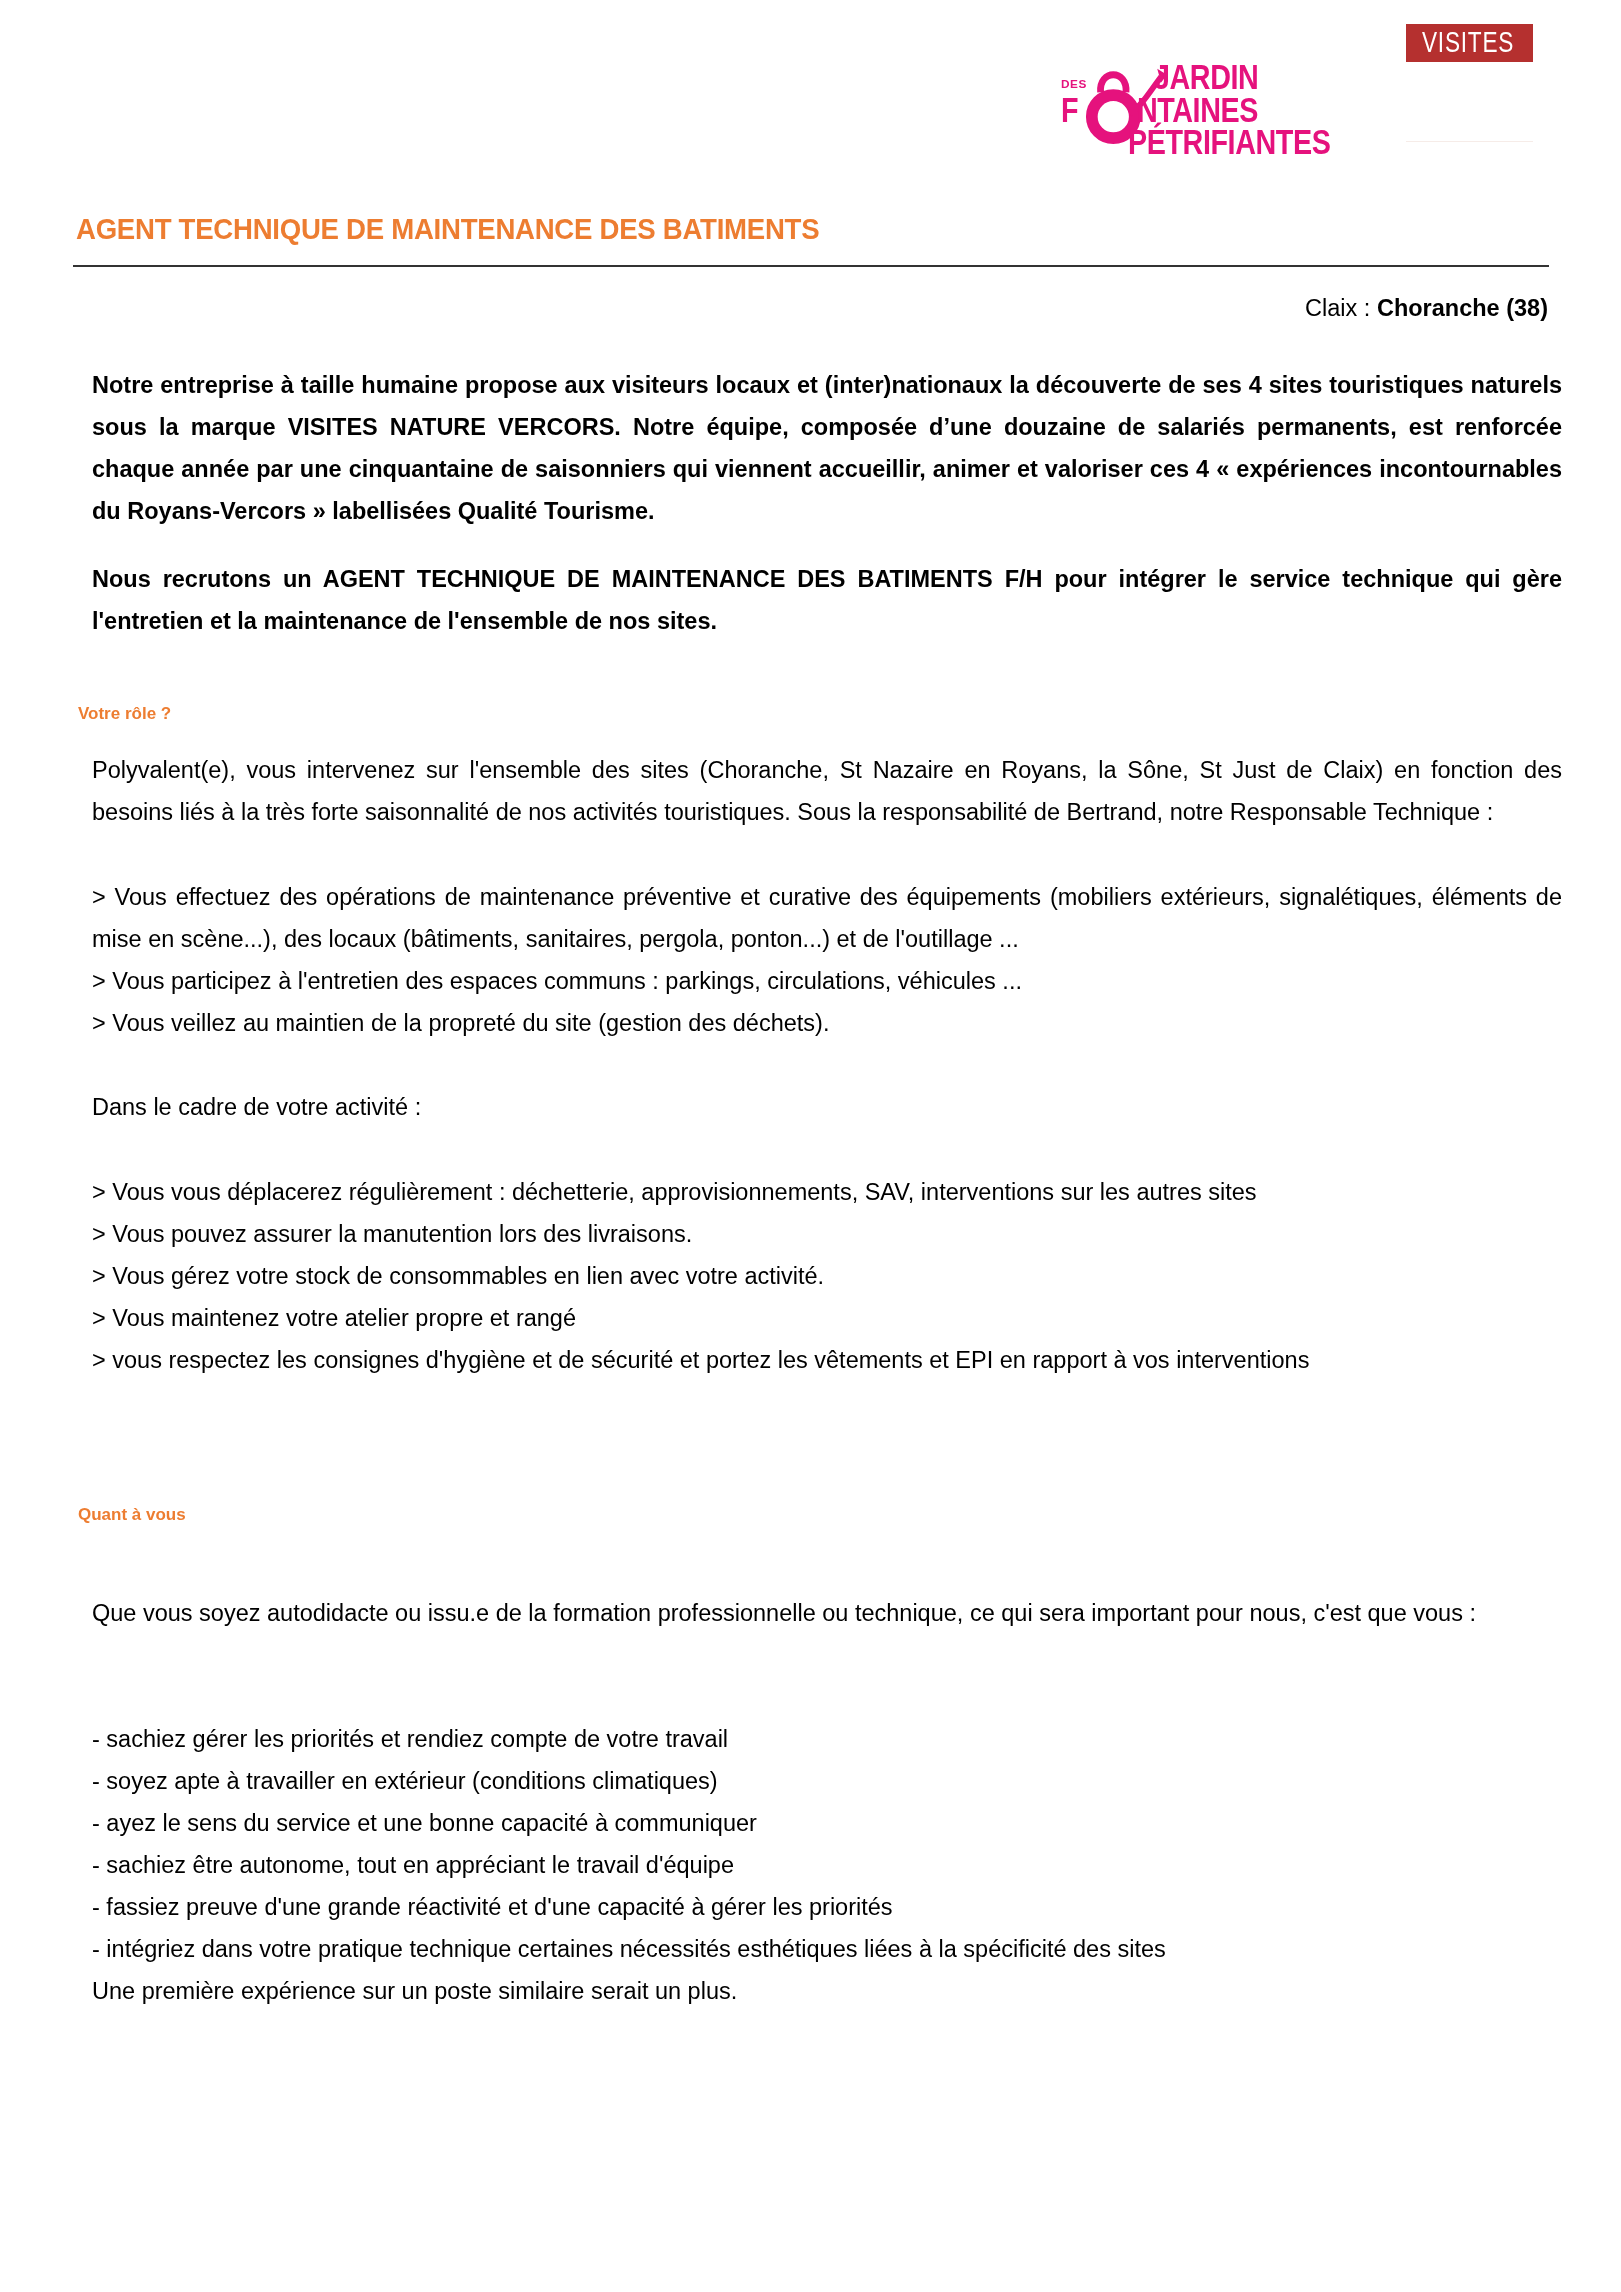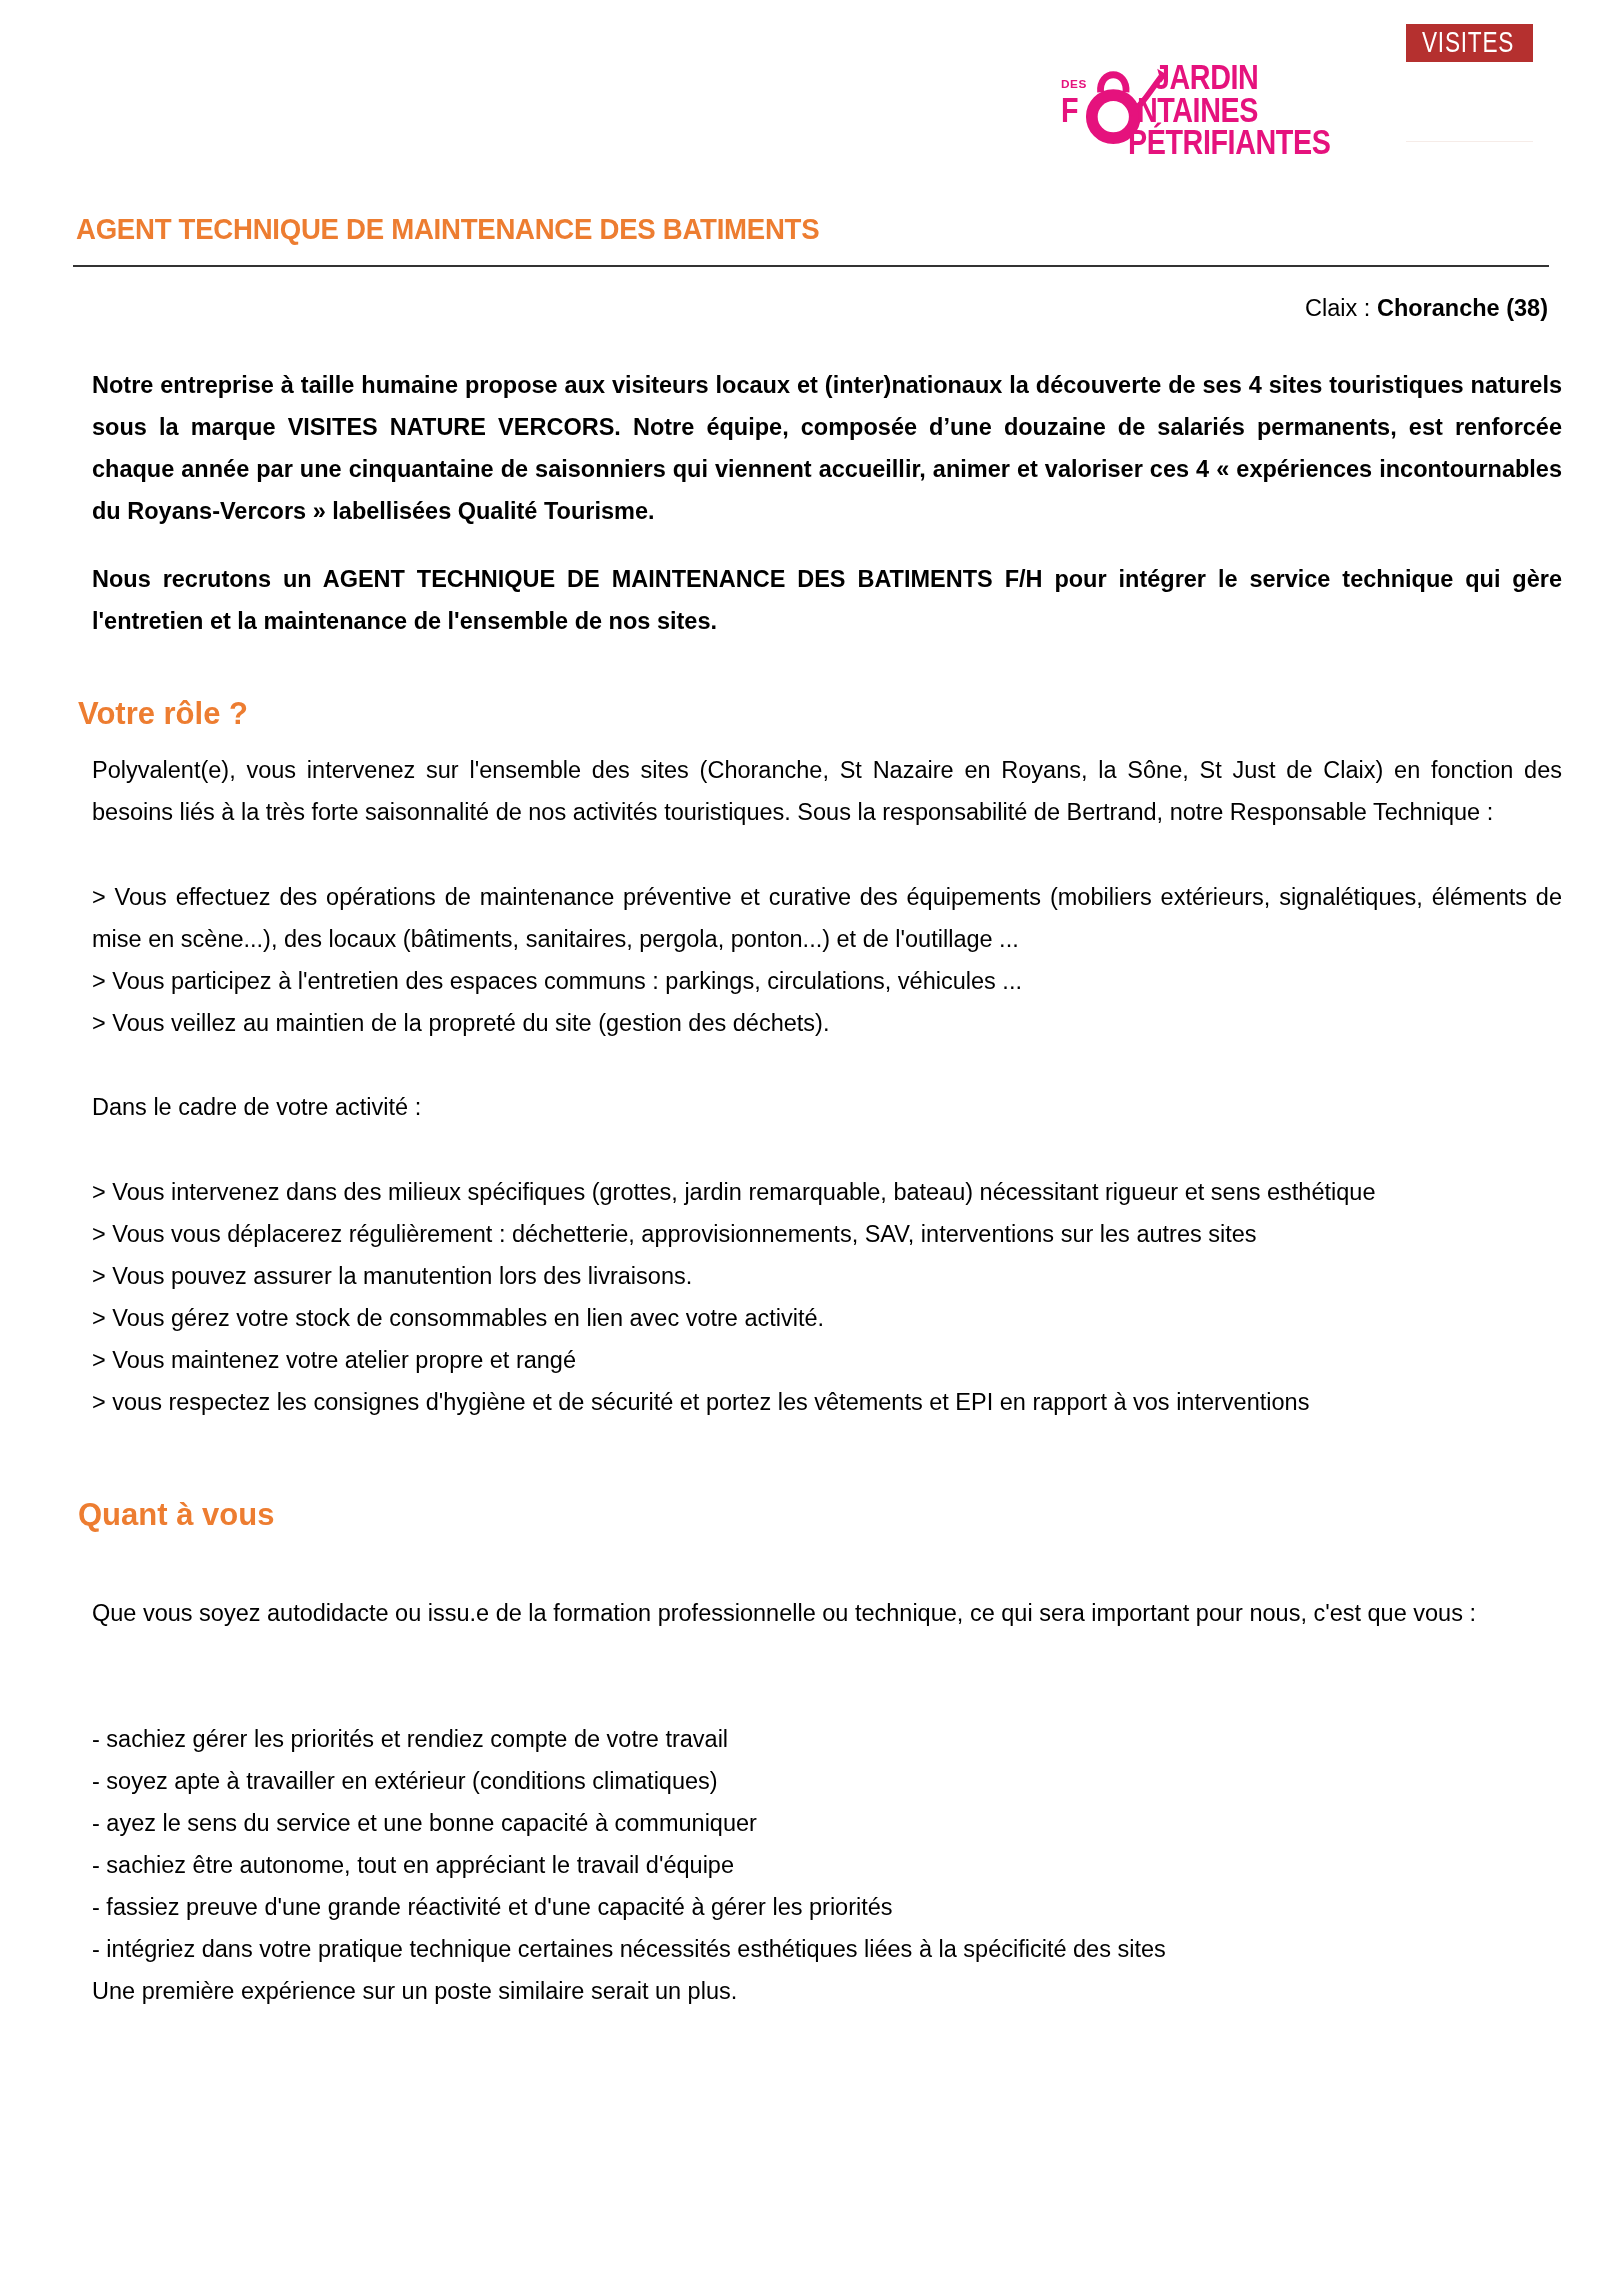--- a/index.html
+++ b/index.html
@@ -141,21 +141,21 @@
     .para.left { text-align: left; }
 
     .intro1 { top: 350px; }
     .intro2 { top: 544px; }
 
     .section-heading {
       position: absolute;
       left: 0;
       font-weight: bold;
       color: #ed7d31;
-      font-size: 31px;
+      font-size: 17px;
       line-height: 42px;
       white-space: nowrap;
     }
     .h-role  { top: 693px; }
     .h-vous  { top: 1494px; }
 
     .role-text { top: 735px; }
 
     .tasks { top: 862px; }
     .line-item { display: block; }
@@ -208,21 +208,20 @@
 
   <div class="para tasks">
     <span class="line-item">&gt; Vous effectuez des opérations de maintenance préventive et curative des équipements (mobiliers extérieurs, signalétiques, éléments de mise en scène...), des locaux (bâtiments, sanitaires, pergola, ponton...) et de l'outillage ...</span>
     <span class="line-item">&gt; Vous participez à l'entretien des espaces communs : parkings, circulations, véhicules ...</span>
     <span class="line-item">&gt; Vous veillez au maintien de la propreté du site (gestion des déchets).</span>
   </div>
 
   <p class="para left cadre-label">Dans le cadre de votre activité :</p>
 
   <div class="para left cadre-list">
-    <span class="line-item">&gt; Vous intervenez dans des milieux spécifiques (grottes, jardin remarquable, bateau) nécessitant rigueur et sens esthétique</span>
     <span class="line-item">&gt; Vous vous déplacerez régulièrement : déchetterie, approvisionnements, SAV, interventions sur les autres sites</span>
     <span class="line-item">&gt; Vous pouvez assurer la manutention lors des livraisons.</span>
     <span class="line-item">&gt; Vous gérez votre stock de consommables en lien avec votre activité.</span>
     <span class="line-item">&gt; Vous maintenez votre atelier propre et rangé</span>
     <span class="line-item">&gt; vous respectez les consignes d'hygiène et de sécurité et portez les vêtements et EPI en rapport à vos interventions</span>
   </div>
 
   <div class="section-heading h-vous">Quant à vous</div>
 
   <p class="para left quant-intro">Que vous soyez autodidacte ou issu.e de la formation professionnelle ou technique, ce qui sera important pour nous, c'est que vous :</p>

